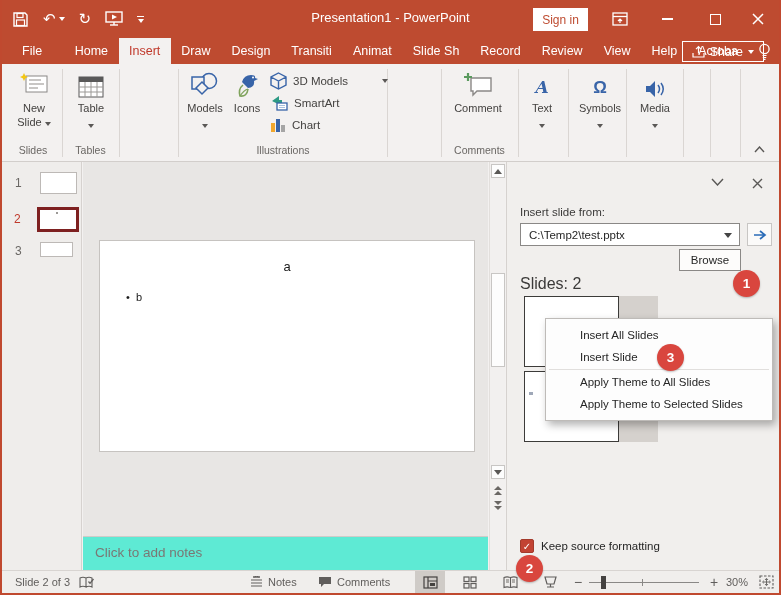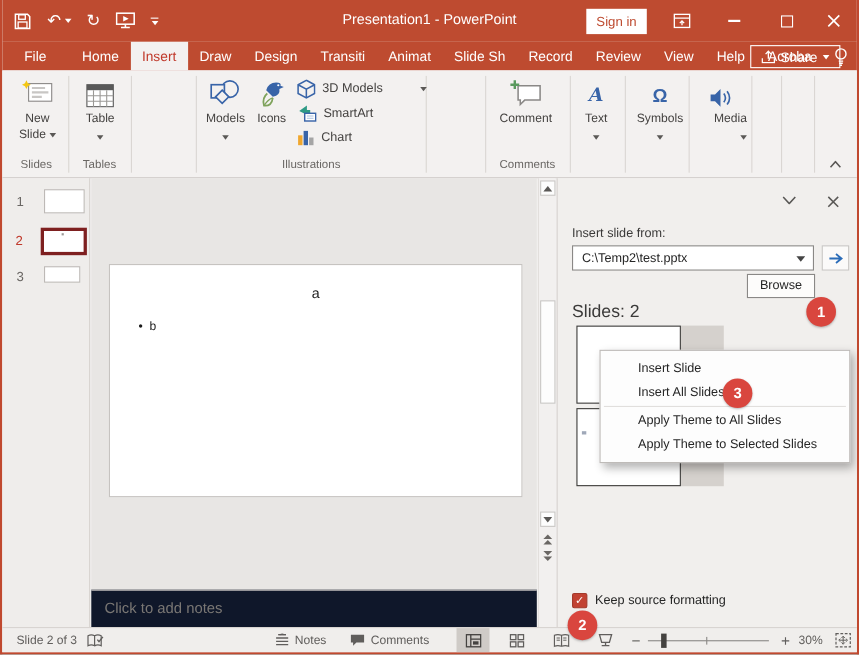--- a/index.html
+++ b/index.html
@@ -49,21 +49,21 @@
   .slide-panel { position:absolute; left:0; top:0; width:80px; height:100%; background:#EFEDEB; border-right:1px solid #D6D2CF; }
   .sp-num { position:absolute; font-size:12px; color:#6A6764; }
   .sp-num.sel { color:#C0392B; }
   .sp-thumb { position:absolute; background:#fff; border:1px solid #BDB9B6; }
   .sp-thumb.sel { border:3px solid #7E2020; }
 
   .editor { position:absolute; left:81px; top:0; width:405px; height:374px; background:#E8E6E4; }
   .canvas { position:absolute; left:16px; top:78px; width:376px; height:212px; background:#fff; border:1px solid #C6C3C0; }
   .canvas-title { position:absolute; left:0; width:100%; top:18px; text-align:center; font-size:13px; color:#1a1a1a; }
   .canvas-bullet { position:absolute; left:26px; top:50px; font-size:11px; color:#1a1a1a; }
-  .notes { position:absolute; left:81px; top:374px; width:405px; height:34px; background:#0f172a; border-top:1px solid #CFCBC8; }
+  .notes { position:absolute; left:81px; top:374px; width:405px; height:34px; background:#5eead4; border-top:1px solid #CFCBC8; }
   .notes-text { position:absolute; left:12px; top:8px; font-size:13.5px; color:#7A7774; }
 
   .vscroll { position:absolute; left:487px; top:0; width:16px; height:100%; background:#F2F0EF; border-left:1px solid #E2DFDC; }
   .sbtn { position:absolute; left:1px; width:14px; height:14px; background:#FDFDFD; border:1px solid #C8C6C4; display:flex; align-items:center; justify-content:center; }
   .tri-up { width:0;height:0;border-left:4px solid transparent;border-right:4px solid transparent;border-bottom:5px solid #5A5856; }
   .tri-dn { width:0;height:0;border-left:4px solid transparent;border-right:4px solid transparent;border-top:5px solid #5A5856; }
   .sthumb { position:absolute; left:1px; width:14px; top:111px; height:94px; background:#FDFDFD; border:1px solid #C8C6C4; }
   .dbl { position:absolute; left:2px; width:12px; display:flex; flex-direction:column; align-items:center; gap:0; }
   .dbl i { display:block; width:0;height:0;border-left:4px solid transparent;border-right:4px solid transparent; }
   .dbl.up i { border-bottom:4px solid #6A6764; margin-top:1px;}
@@ -313,21 +313,21 @@
     </div>
 
     <div class="bigbtn" style="left:574px;width:48px;">
       <div class="ic">
           <span class="glyph-blue">Ω</span>
         </div>
       <div>Symbols</div>
       <div style="margin-top:2px;"><span class="chev"></span></div>
     </div>
 
-    <div class="bigbtn" style="left:629px;width:48px;text-align:right;">
+    <div class="bigbtn" style="left:629px;width:48px;">
       <div class="ic">
         <svg width="22" height="18" viewBox="0 0 22 18">
             <path d="M2 6 h4 l5 -5 v16 l-5 -5 h-4 z" fill="#3864A8"></path>
             <path d="M14 5 q3 4 0 8 M17 3 q4.5 6 0 12" fill="none" stroke="#3864A8" stroke-width="1.5"></path>
           </svg>
       </div>
       <div>Media</div>
       <div style="margin-top:2px;"><span class="chev"></span></div>
     </div>
 
@@ -411,22 +411,22 @@
       <div class="prow" style="top:134px;">
         <div class="pthumb"></div>
       </div>
       <div class="prow" style="top:209px;">
         <div class="pthumb">
           <span class="mark" style="left:4px;top:20px;width:4px;height:3px;"></span>
         </div>
       </div>
 
       <div class="ctxmenu">
+        <div class="mi">Insert All Slides</div>
         <div class="mi">Insert Slide</div>
-        <div class="mi">Insert All Slides</div>
         <div class="msep"></div>
         <div class="mi">Apply Theme to All Slides</div>
         <div class="mi">Apply Theme to Selected Slides</div>
       </div>
 
       <div class="badge" style="left:226px;top:108px;">1</div>
       <div class="badge" style="left:150px;top:182px;">3</div>
       <div class="badge" style="left:9px;top:393px;">2</div>
 
       <div class="keepsrc">

